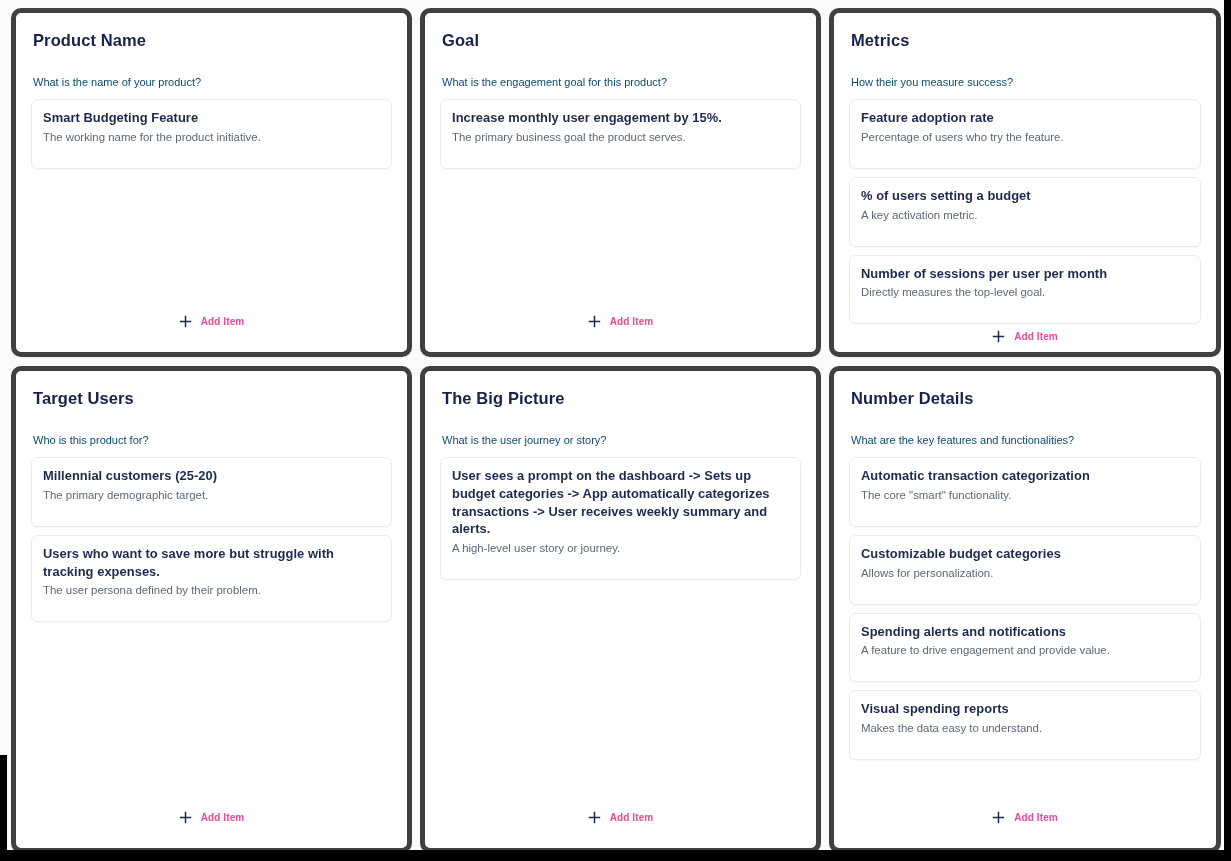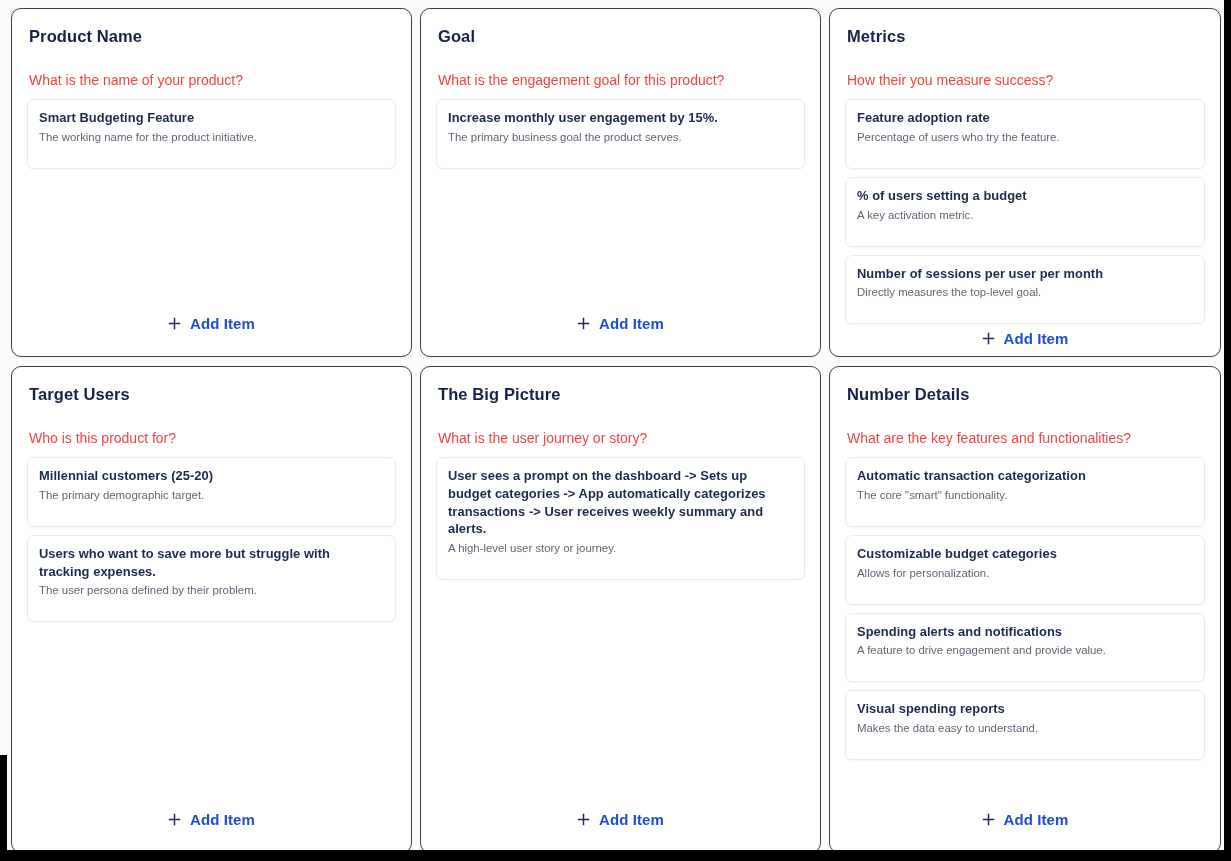--- a/index.html
+++ b/index.html
@@ -35,42 +35,42 @@
     display: grid;
     grid-template-columns: 401px 401px 392px;
     grid-template-rows: 349px 487px;
     column-gap: 8px;
     row-gap: 9px;
   }
 
   
   .section-card {
     background: #ffffff;
-    border: 1px solid #404040;
+    border: 5px solid #404040;
     border-radius: 10px;
     box-shadow: 0 1px 2px rgba(16, 24, 40, 0.05);
     display: flex;
     flex-direction: column;
     padding: 16px 15px 10px 15px;
     overflow: hidden;
   }
 
   .section-title {
     font-size: 16.5px;
     font-weight: 700;
     color: #17224a;
     letter-spacing: 0.1px;
     line-height: 1.2;
     margin: 2px 0 0 2px;
   }
 
   .section-subtitle {
-    font-size: 14px;
+    font-size: 11px;
     font-weight: 400;
-    color: #ef4444;
+    color: #0c4a6e;
     line-height: 1.3;
     margin: 24px 0 10px 2px;
   }
 
   .items {
     display: flex;
     flex-direction: column;
     gap: 8px;
   }
 
@@ -120,23 +120,23 @@
     align-items: center;
     justify-content: center;
     width: 13px;
     height: 13px;
     color: #1d2a4d;
   }
 
   .add-item .plus-icon svg { display: block; }
 
   .add-item-label {
-    font-size: 15px;
+    font-size: 10px;
     font-weight: 700;
-    color: #1d4ed8;
+    color: #ec4899;
     letter-spacing: 0.1px;
   }
 
   
   .frame-bottom {
     position: absolute;
     left: 0;
     top: 850px;
     width: 1231px;
     height: 11px;

